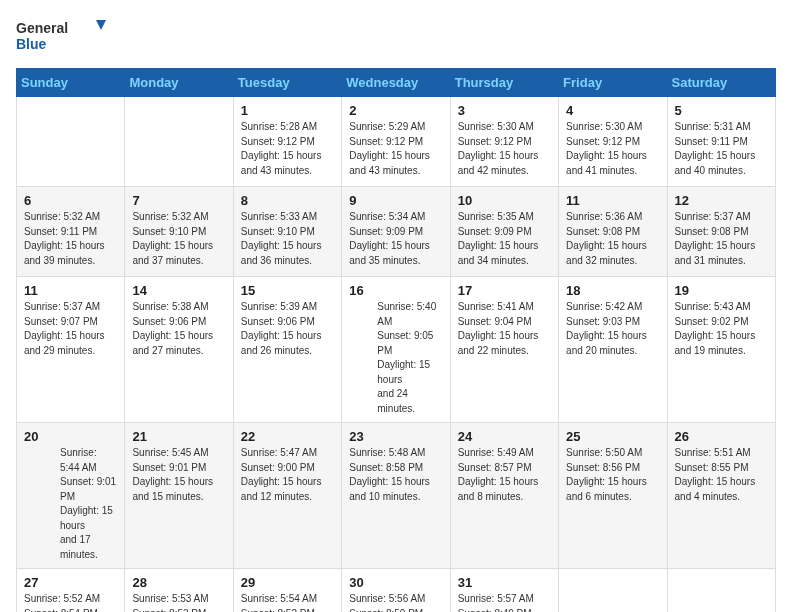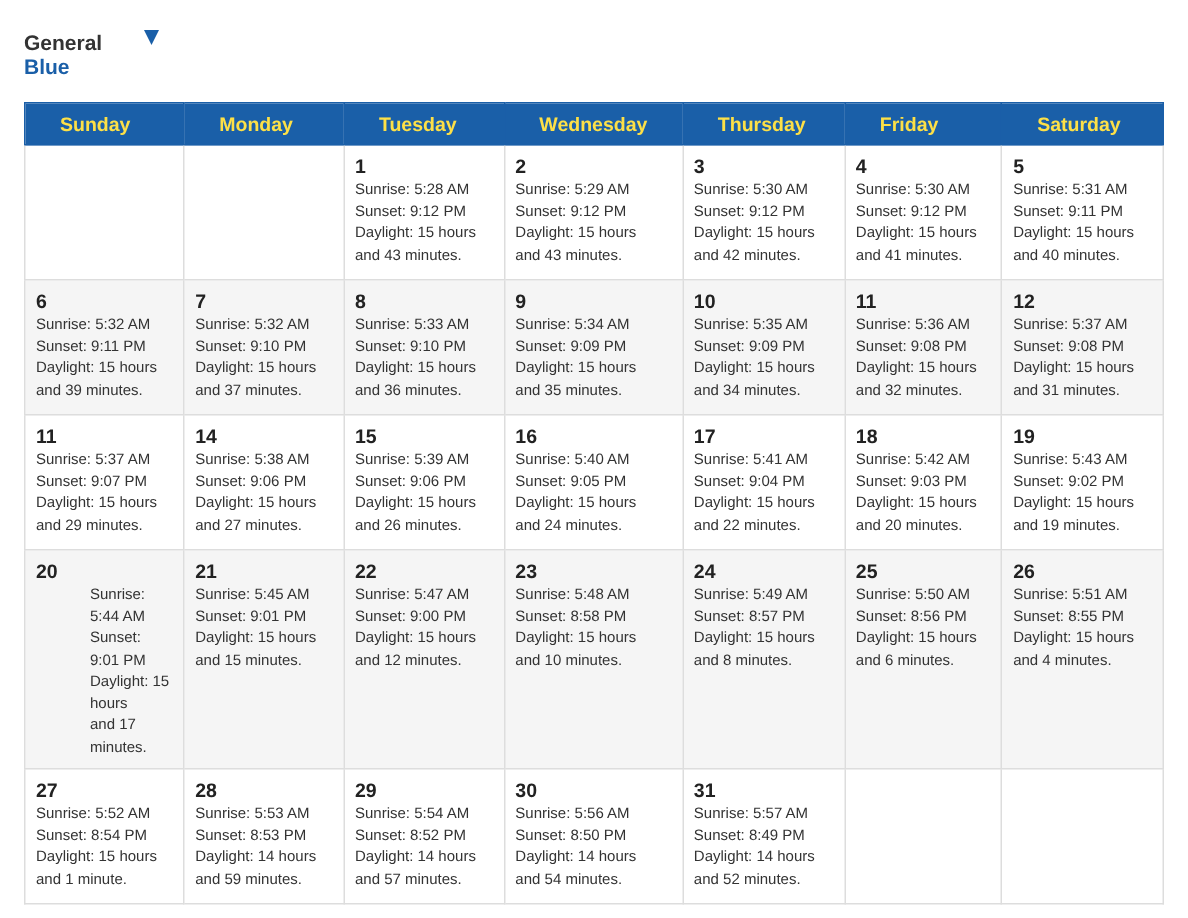--- a/index.html
+++ b/index.html
@@ -35,24 +35,24 @@
       color: #555;
       margin-top: 2px;
     }
     .calendar {
       width: 100%;
       border-collapse: collapse;
       border: 1px solid #ccc;
     }
     .calendar th {
       background-color: #1a5fa8;
-      color: #fde047;
+      color: #7dd3fc;
       font-size: 13px;
       font-weight: bold;
-      padding: 6px 23px;
+      padding: 6px 4px;
       text-align: left;
       border: 1px solid #1a5fa8;
     }
     .calendar td {
       vertical-align: top;
       padding: 6px 7px;
       border: 1px solid #ddd;
       width: calc(100% / 7);
       height: 90px;
       background: #fff;
@@ -217,21 +217,21 @@
         </td>
         <td>
           <div class="day-number">15</div>
           <div class="day-info" style="white-space: pre-line;">Sunrise: 5:39 AM
 Sunset: 9:06 PM
 Daylight: 15 hours
 and 26 minutes.</div>
         </td>
         <td>
           <div class="day-number">16</div>
-          <div class="day-info" style="white-space: pre-line;">Sunrise: 5:40 AM
+          <div class="day-info" style="white-space: pre-line; margin-left: 28px;">Sunrise: 5:40 AM
 Sunset: 9:05 PM
 Daylight: 15 hours
 and 24 minutes.</div>
         </td>
         <td>
           <div class="day-number">17</div>
           <div class="day-info" style="white-space: pre-line;">Sunrise: 5:41 AM
 Sunset: 9:04 PM
 Daylight: 15 hours
 and 22 minutes.</div>

